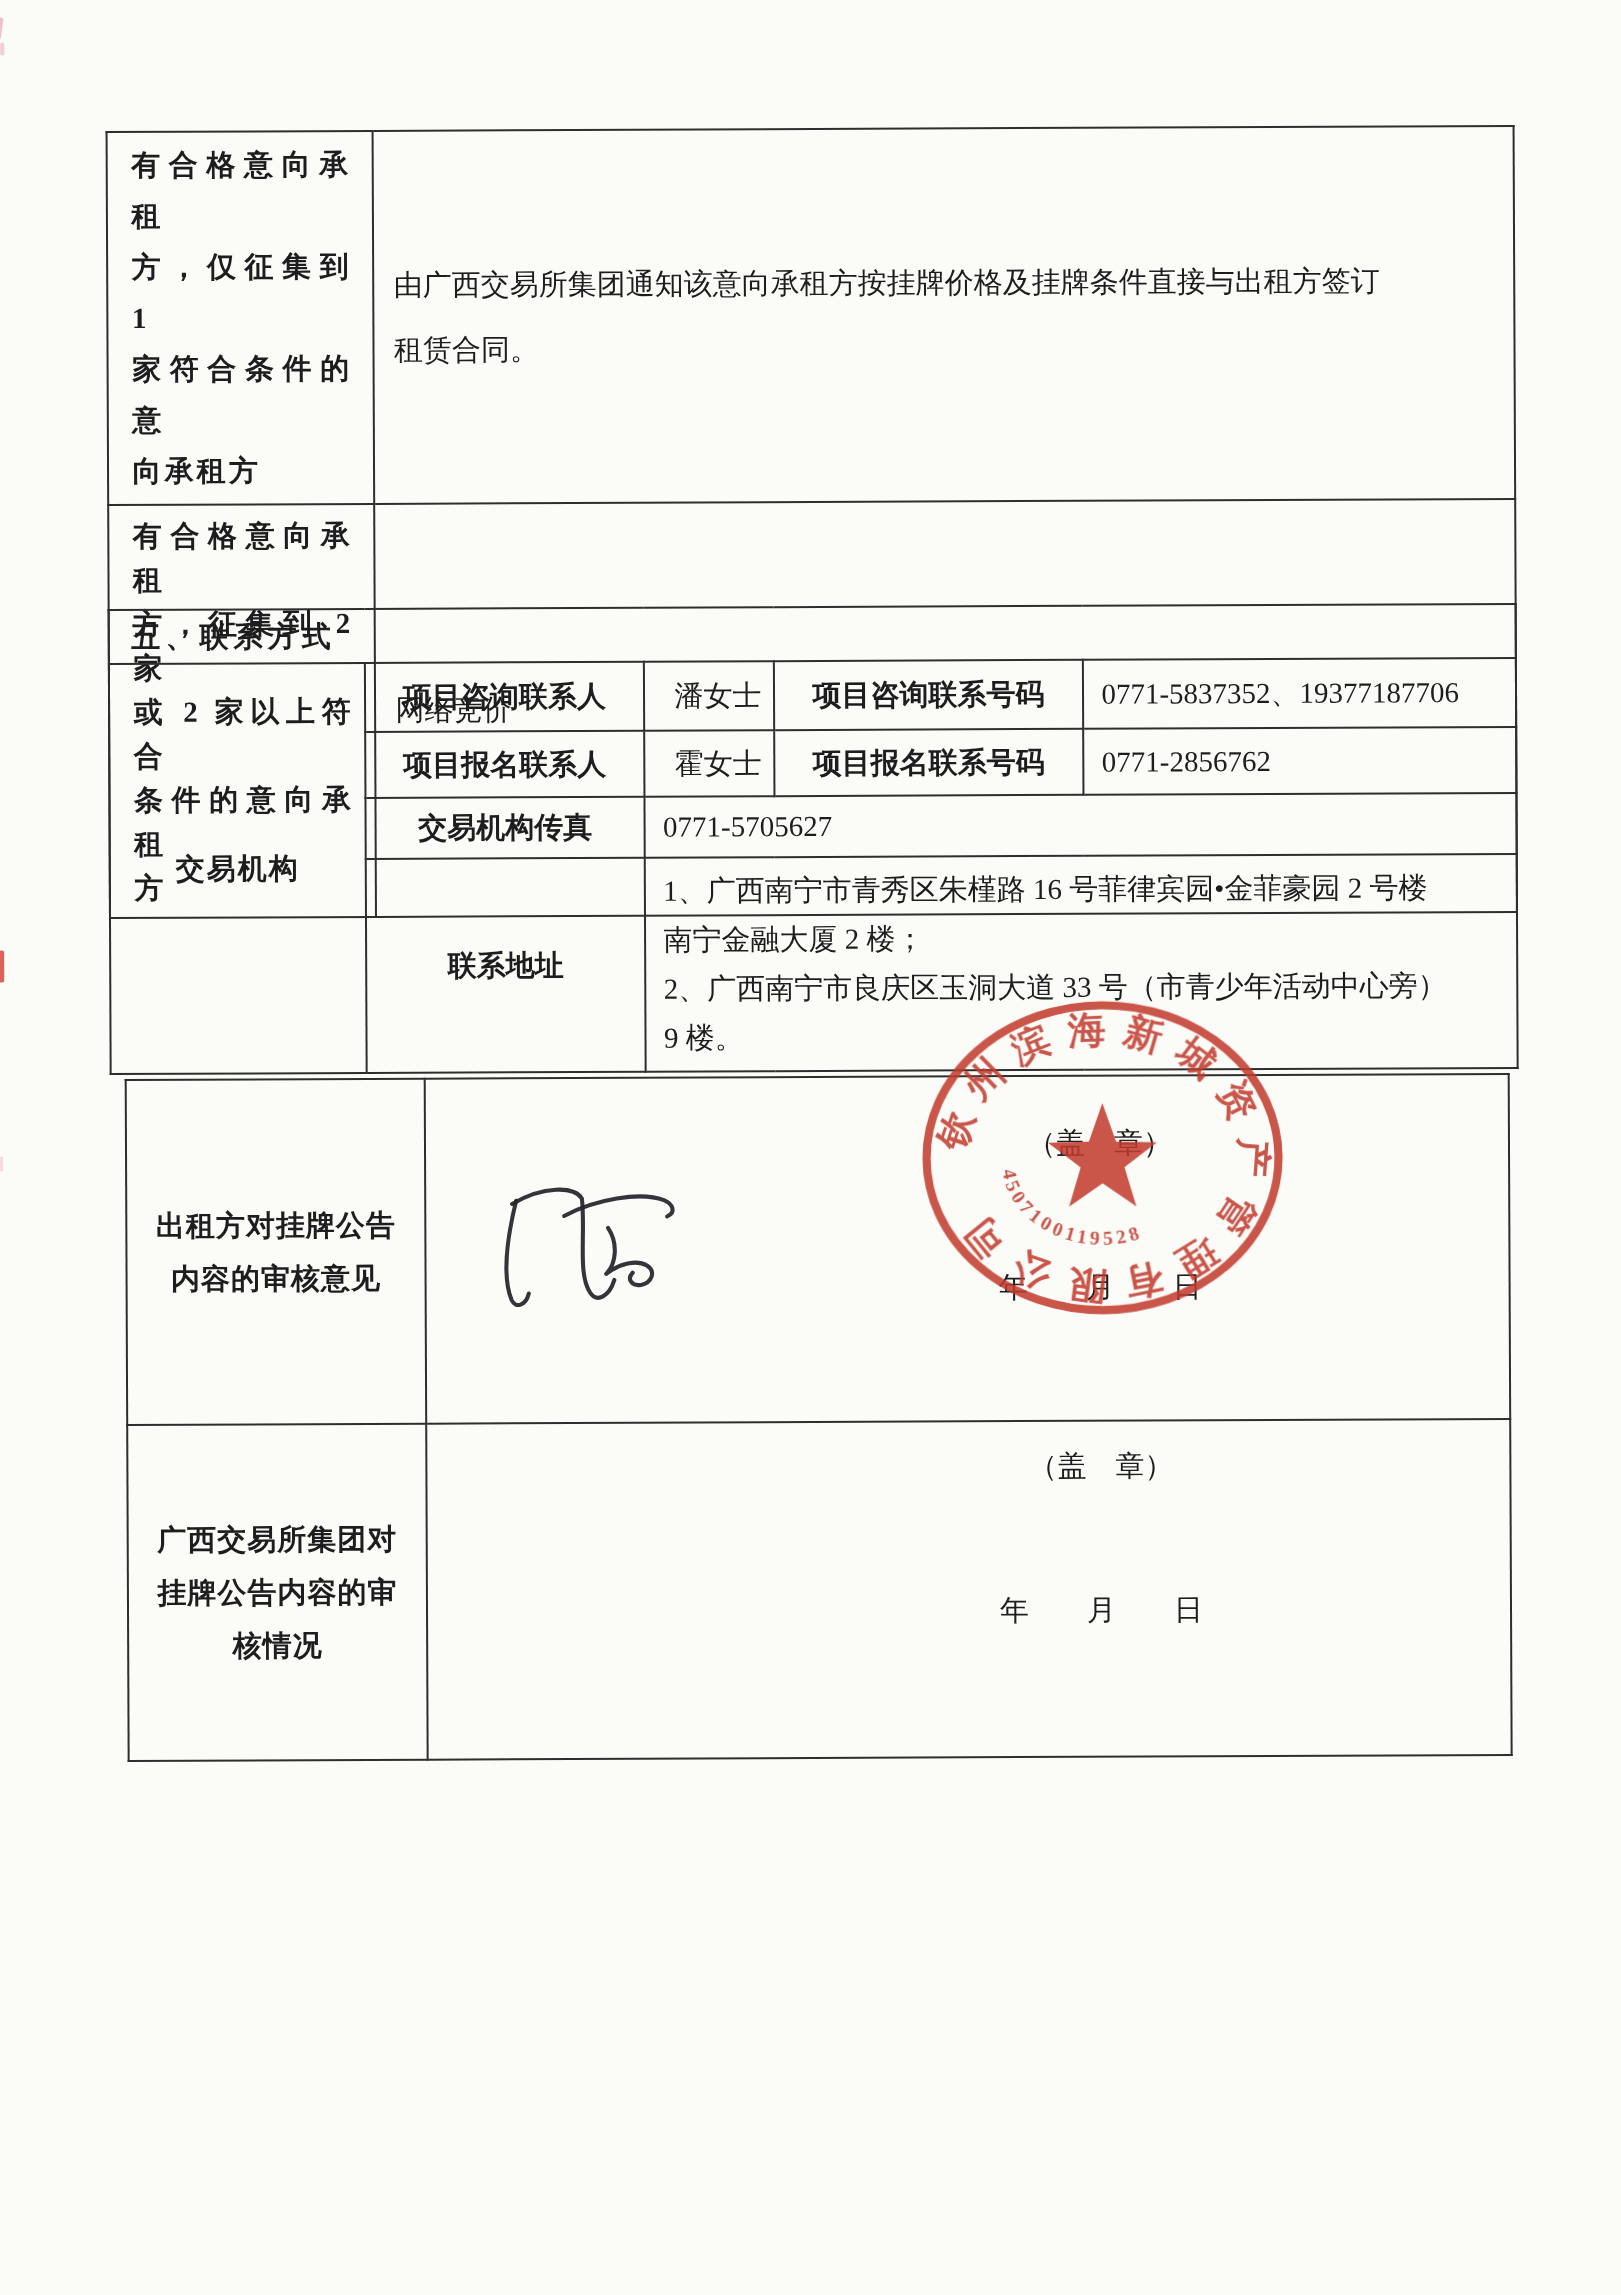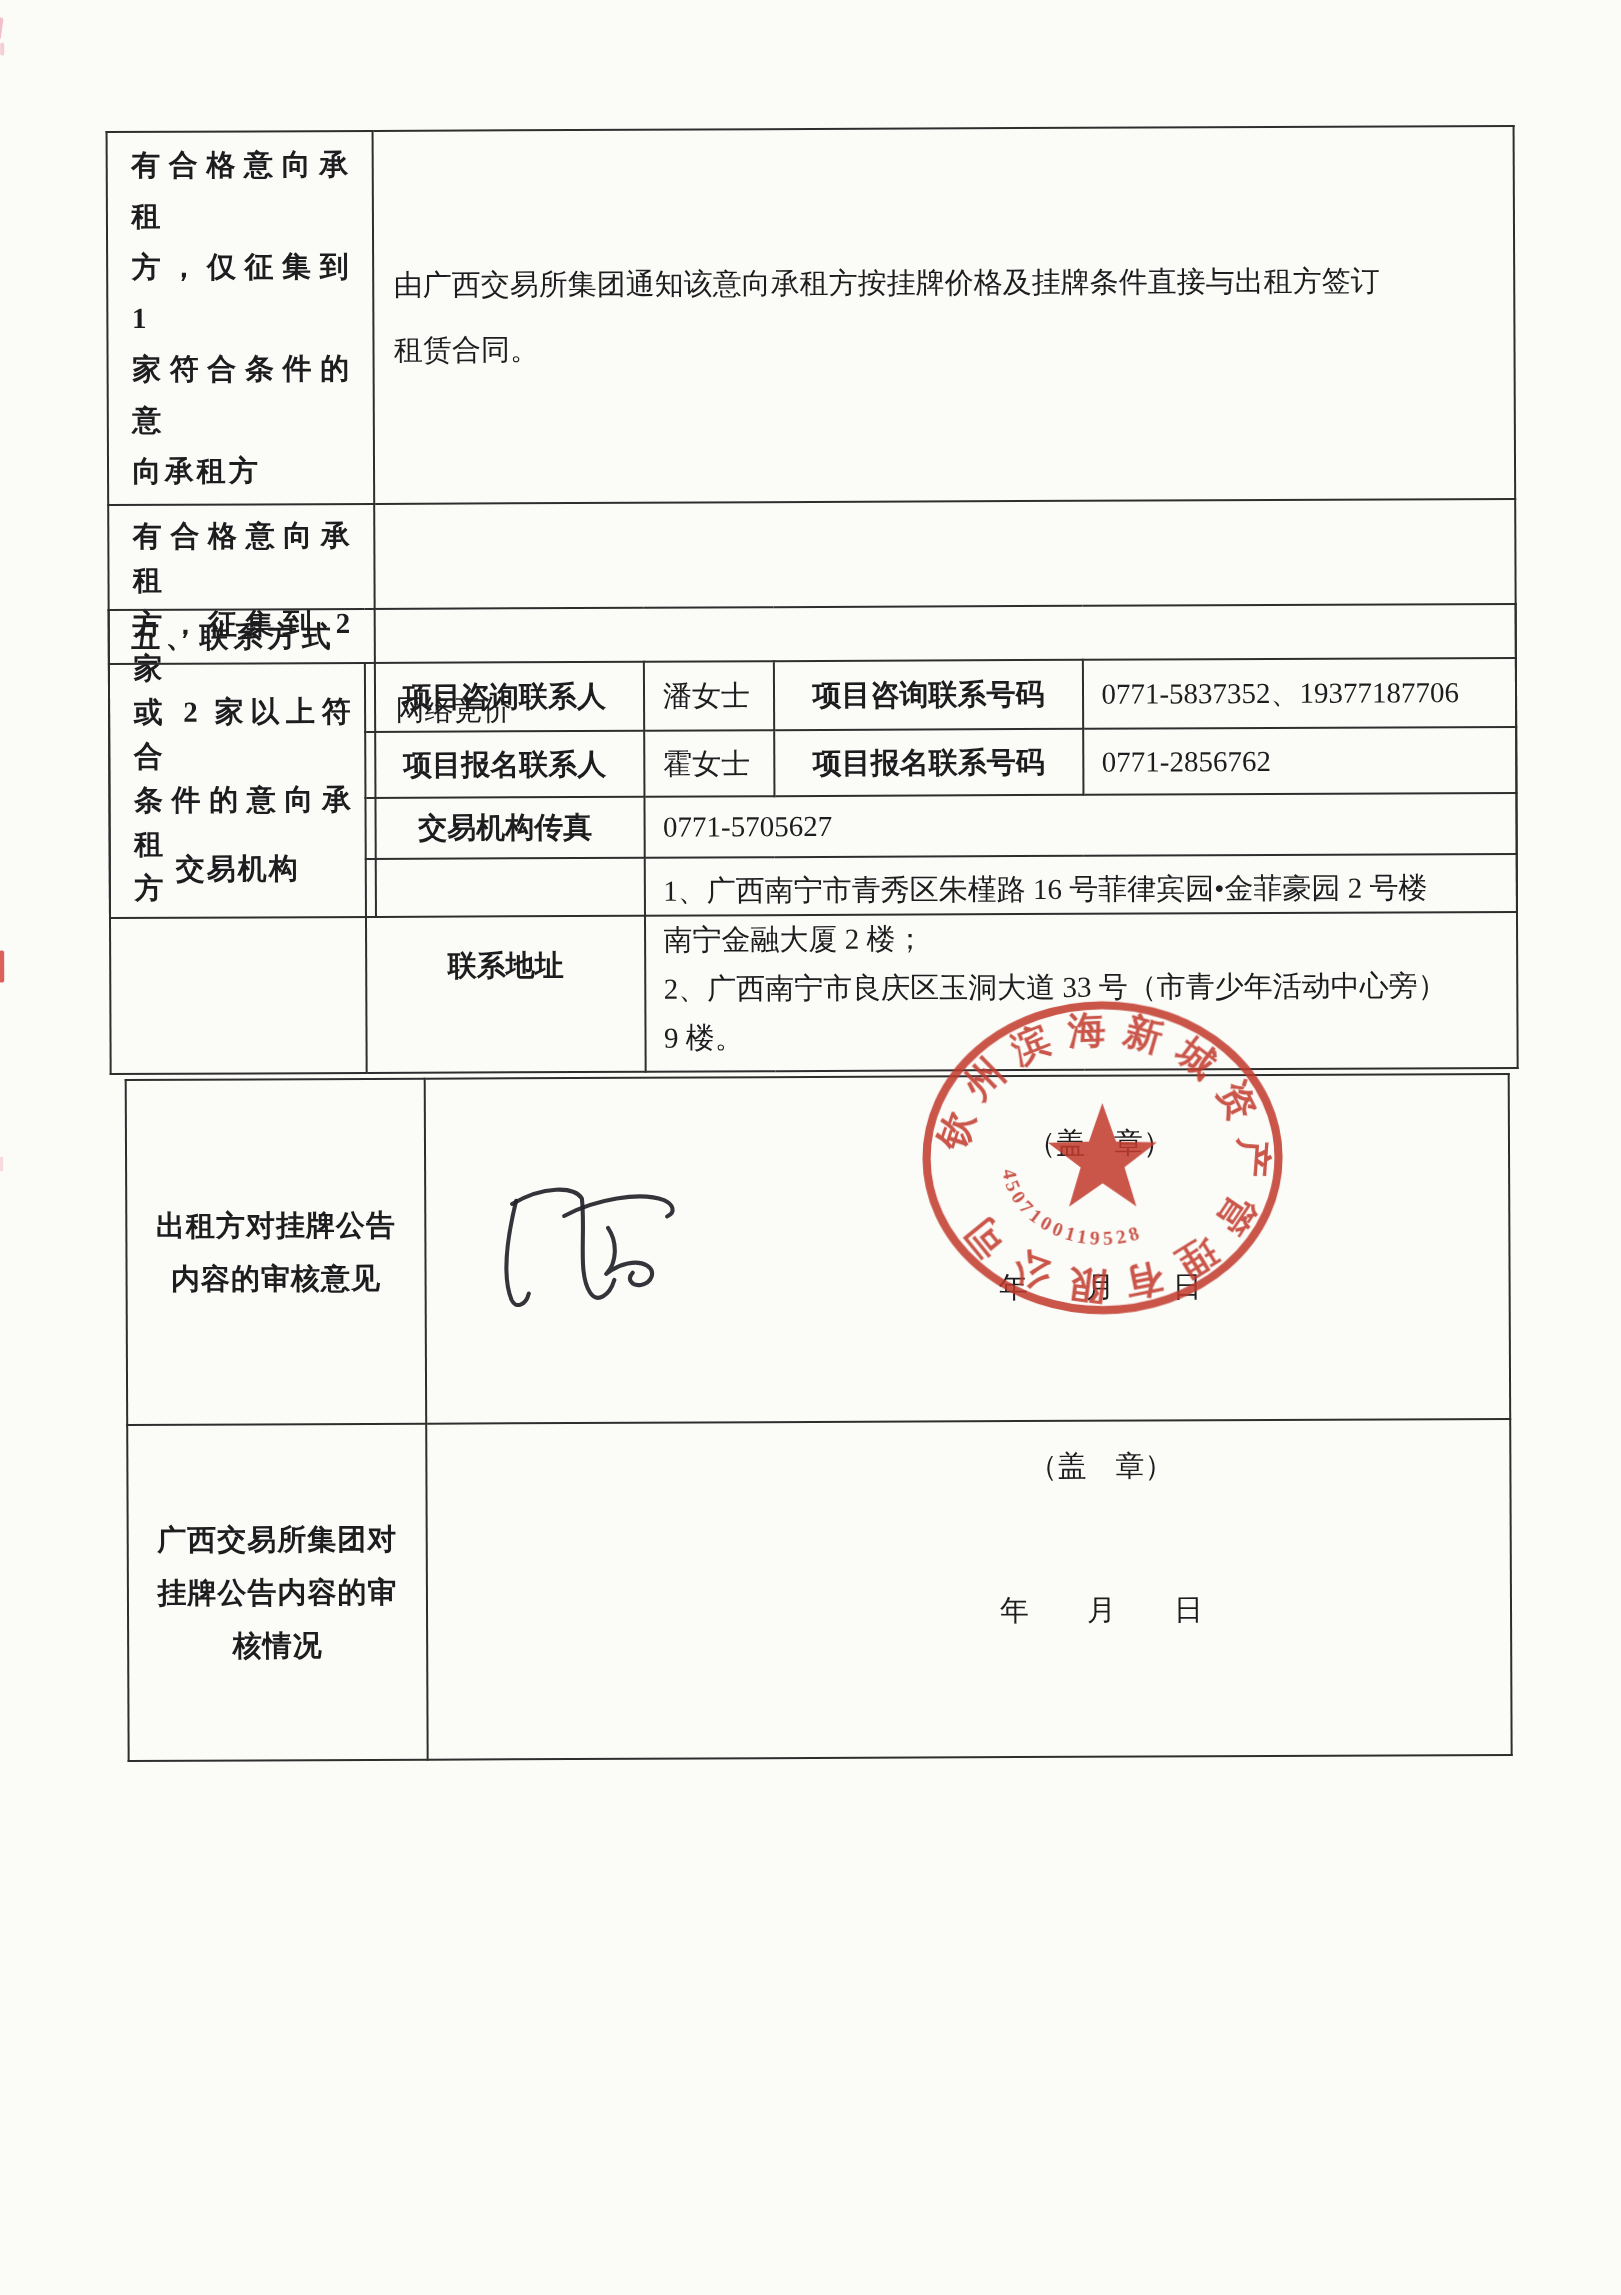--- a/index.html
+++ b/index.html
@@ -60,21 +60,21 @@
   #t2 .hdr{
     font-weight:700;
     padding-left:21.5px;
     letter-spacing:5.1px;
     height:54px;
   }
   #t2 .org{
     font-weight:700;text-align:center;letter-spacing:2px;
   }
   #t2 .cl{font-weight:700;text-align:center;}
-  #t2 .cv{padding-left:18px;text-align:left;}
+  #t2 .cv{padding-left:18px;text-align:center;}
   #t2 .num{padding-left:17.4px;}
   #t2 tr.r1{height:69px;}
   #t2 tr.r2{height:66px;}
   #t2 tr.r3{height:61px;}
   #t2 tr.r4{height:195px;}
   #t2 .addr{line-height:49px;padding:8.2px 15.3px 8.2px 17.4px;}
 
   
   #t3{left:125px;top:1076px;width:1383px;}
   #t3 tr.r1{height:345px;}

